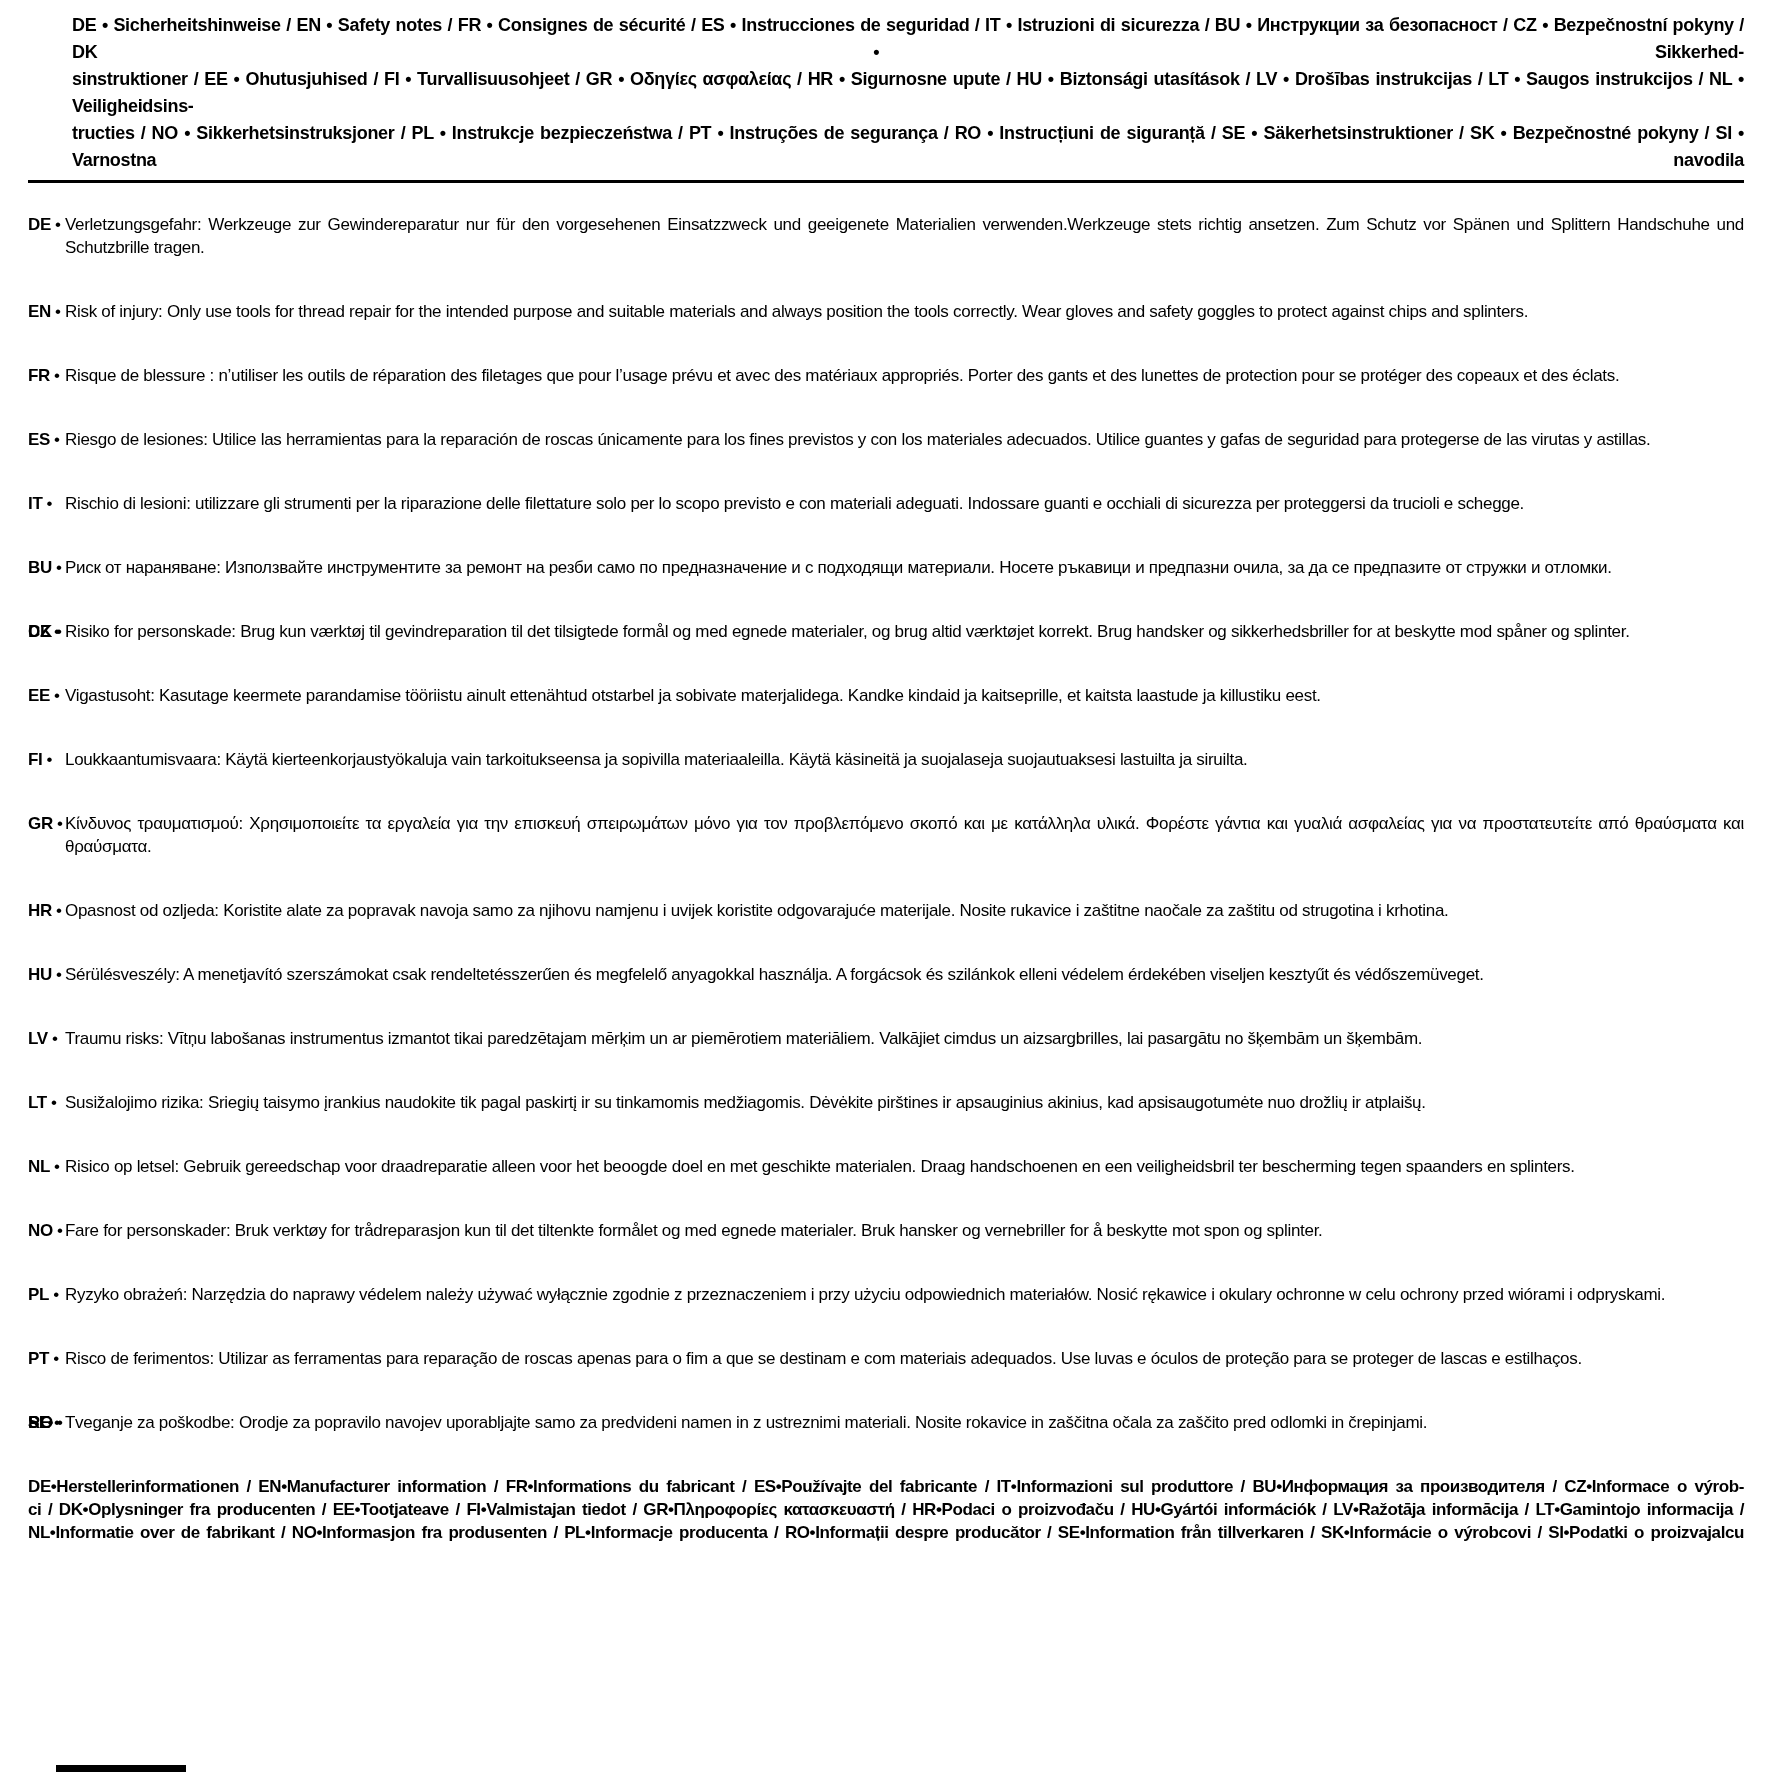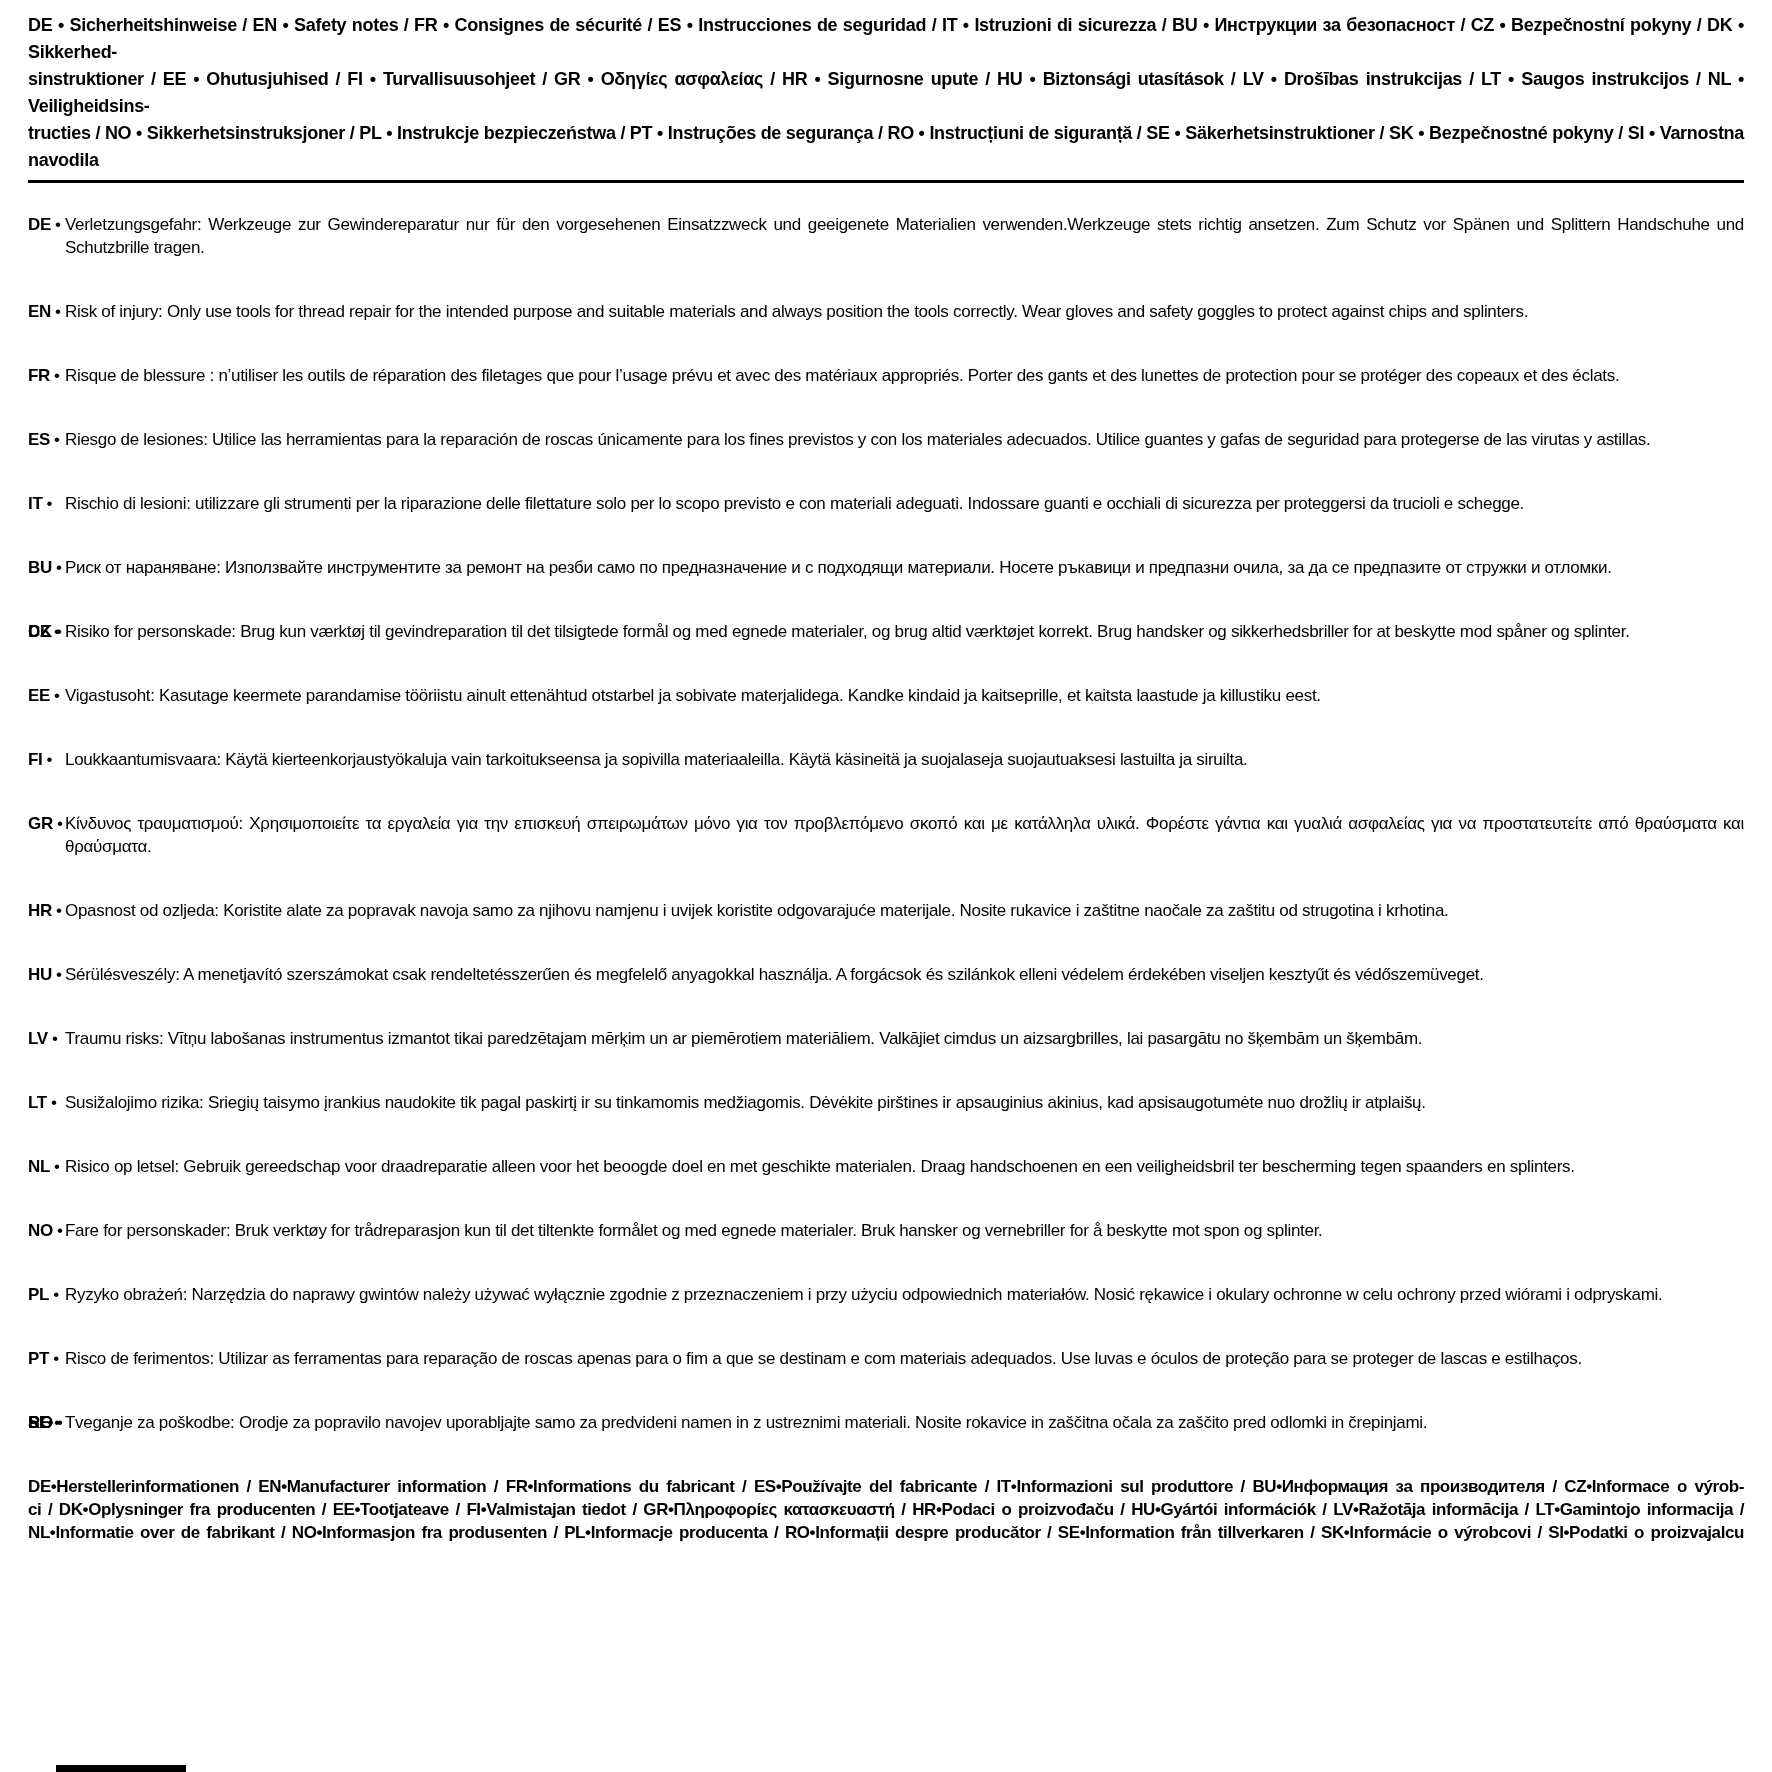--- a/index.html
+++ b/index.html
@@ -7,21 +7,21 @@
   body {
     width: 1772px; height: 1772px;
     font-family: "Liberation Sans", sans-serif;
     color: #000;
     position: relative;
     overflow: hidden;
     padding: 12px 28px 0 28px;
   }
 
   
-  .lang-header { font-weight: bold; font-size: 18px; line-height: 27px; letter-spacing: -0.3px; }
+  .lang-header { font-weight: bold; font-size: 18px; line-height: 27px; letter-spacing: -0.3px; margin-left: 44px; }
   .lang-header .hline { text-align: justify; text-align-last: justify; white-space: normal; }
   .rule-top { border: none; border-top: 3px solid #000; margin-top: 6px; }
 
   
   .notes { margin-top: 30px; }
   .note {
     position: relative;
     padding-left: 37px;
     font-size: 17px; line-height: 23px;
     letter-spacing: -0.3px;
@@ -127,21 +127,21 @@
     <span class="text">Risico op letsel: Gebruik gereedschap voor draadreparatie alleen voor het beoogde doel en met geschikte materialen. Draag handschoenen en een veiligheidsbril ter bescherming tegen spaanders en splinters.</span>
   </p>
 
   <p class="note">
     <span class="note-head"><span class="code">NO</span><span class="bullet-sep">•</span></span>
     <span class="text">Fare for personskader: Bruk verktøy for trådreparasjon kun til det tiltenkte formålet og med egnede materialer. Bruk hansker og vernebriller for å beskytte mot spon og splinter.</span>
   </p>
 
   <p class="note">
     <span class="note-head"><span class="code">PL</span><span class="bullet-sep">•</span></span>
-    <span class="text">Ryzyko obrażeń: Narzędzia do naprawy gwintów należy używać wyłącznie zgodnie z przeznaczeniem i przy użyciu odpowiednich materiałów. Nosić rękawice i okulary ochronne w celu ochrony przed wiórami i odpryskami.</span>
+    <span class="text">Ryzyko obrażeń: Narzędzia do naprawy védelem należy używać wyłącznie zgodnie z przeznaczeniem i przy użyciu odpowiednich materiałów. Nosić rękawice i okulary ochronne w celu ochrony przed wiórami i odpryskami.</span>
   </p>
 
   <p class="note">
     <span class="note-head"><span class="code">PT</span><span class="bullet-sep">•</span></span>
     <span class="text">Risco de ferimentos: Utilizar as ferramentas para reparação de roscas apenas para o fim a que se destinam e com materiais adequados. Use luvas e óculos de proteção para se proteger de lascas e estilhaços.</span>
   </p>
 
   <p class="note">
     <span class="note-head"><span class="code">RO</span><span class="bullet-sep">•</span></span>
   </p>

